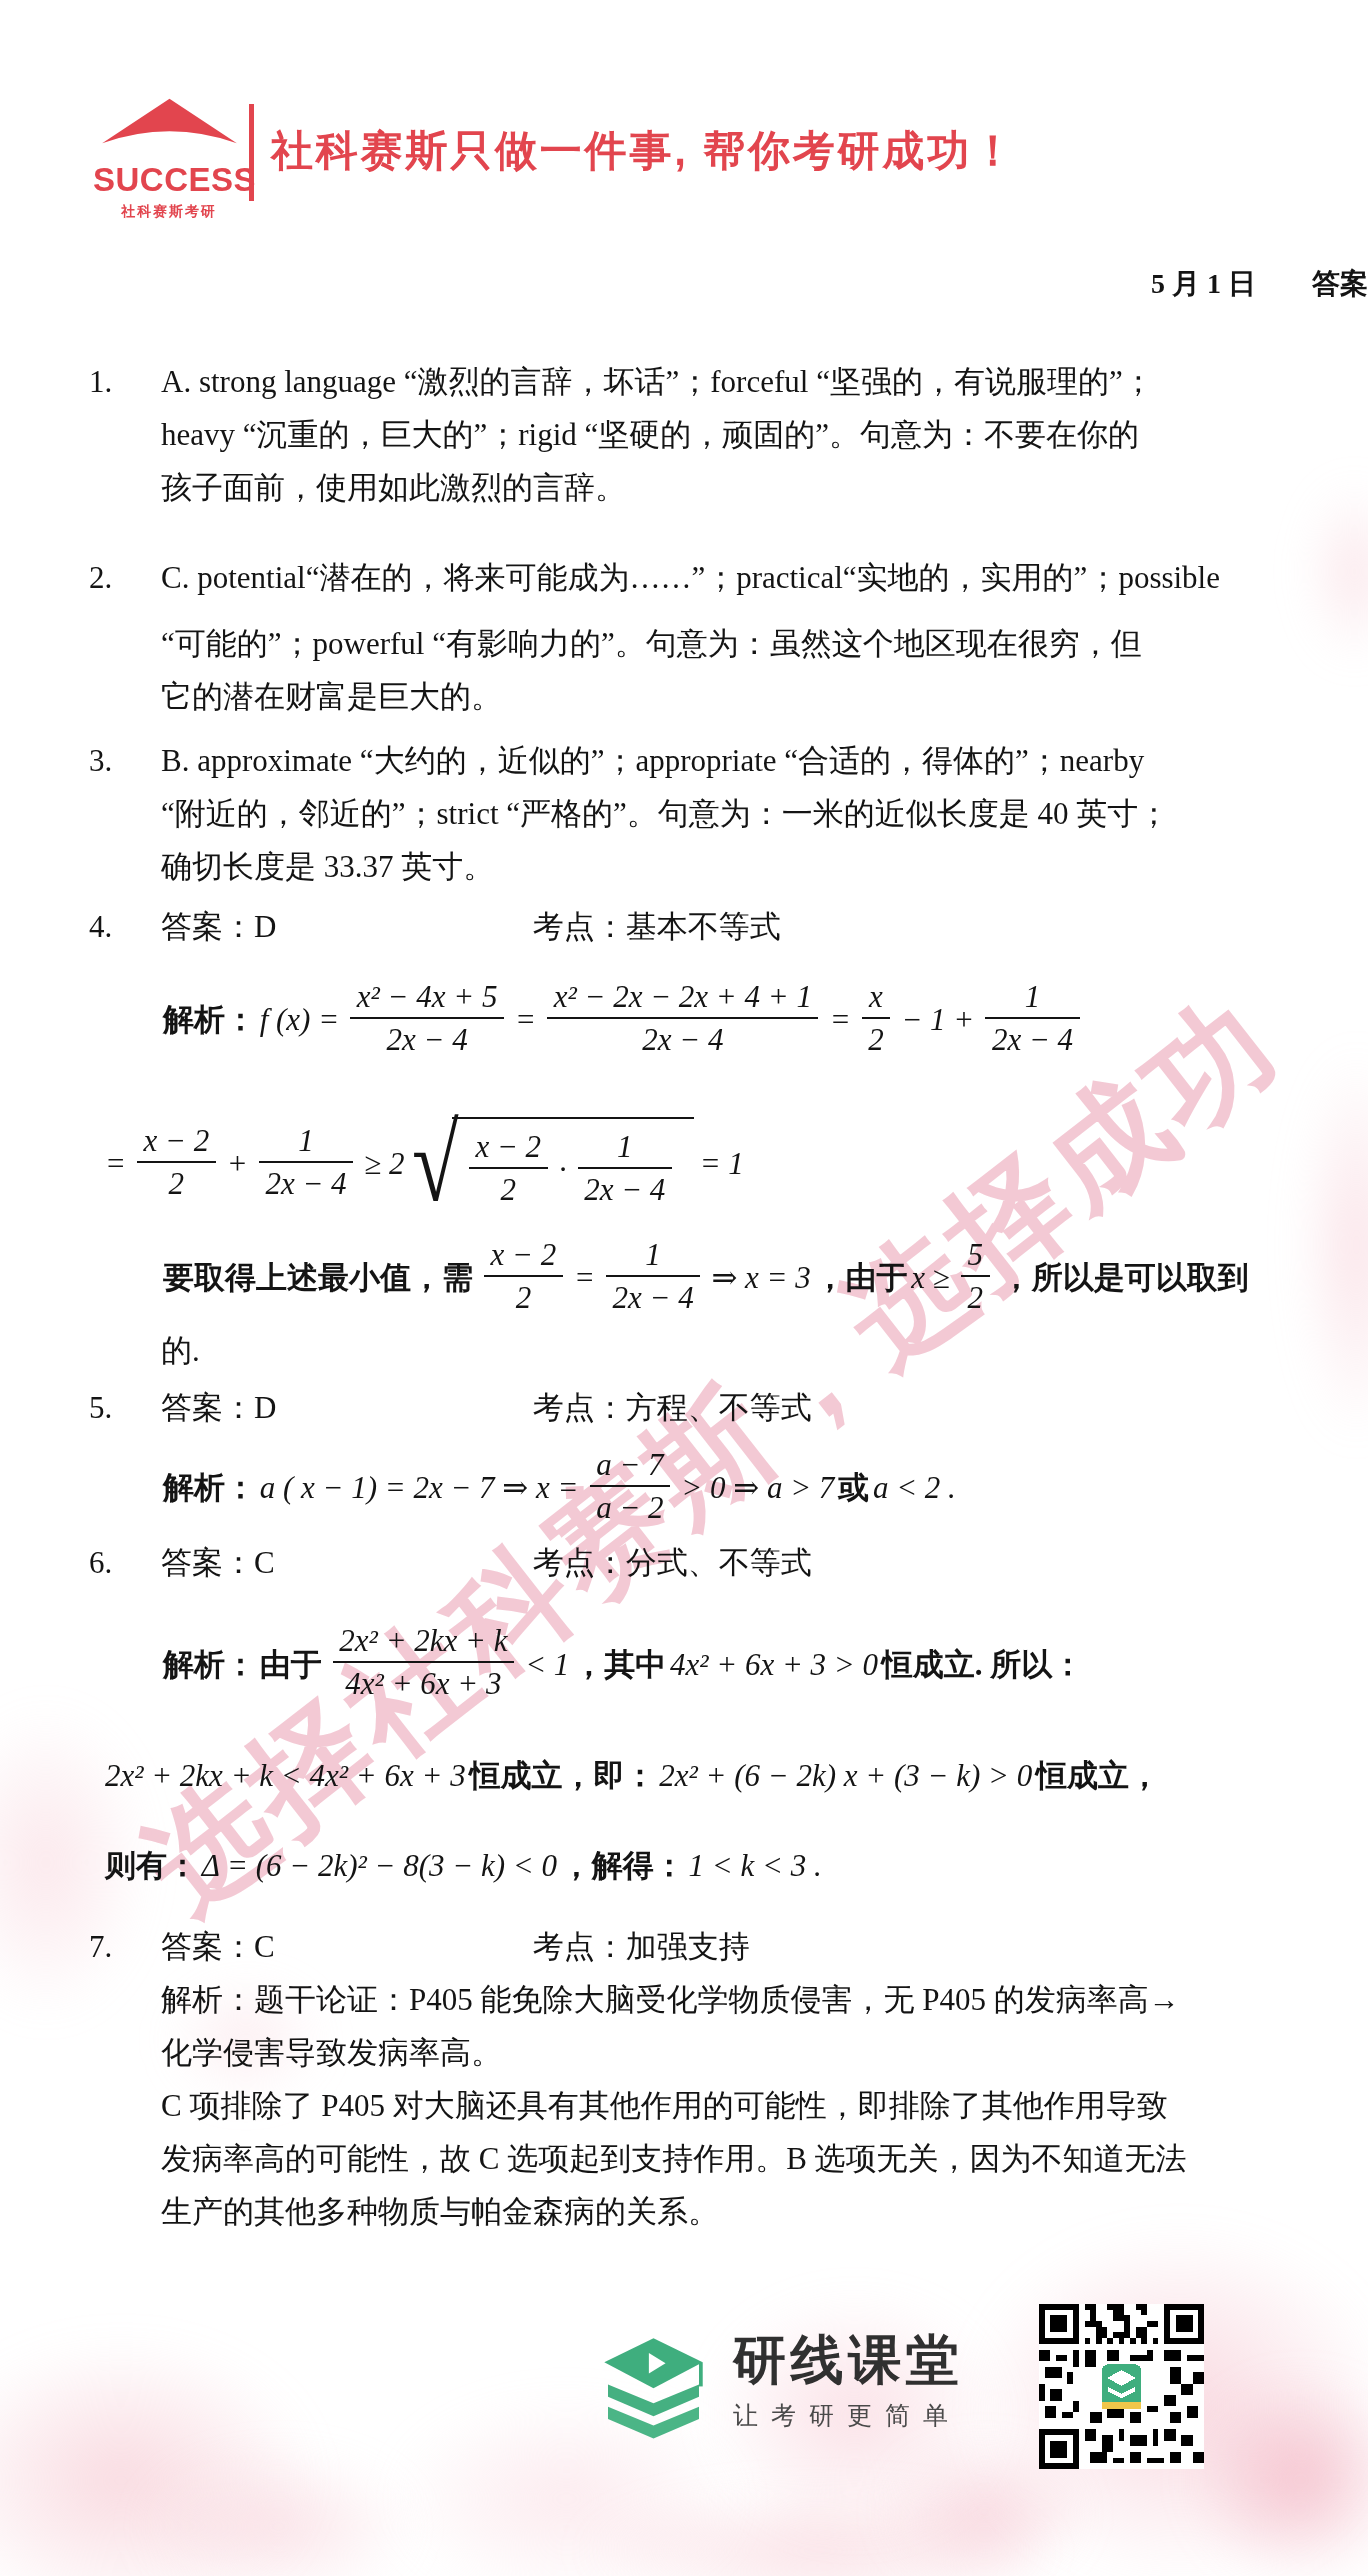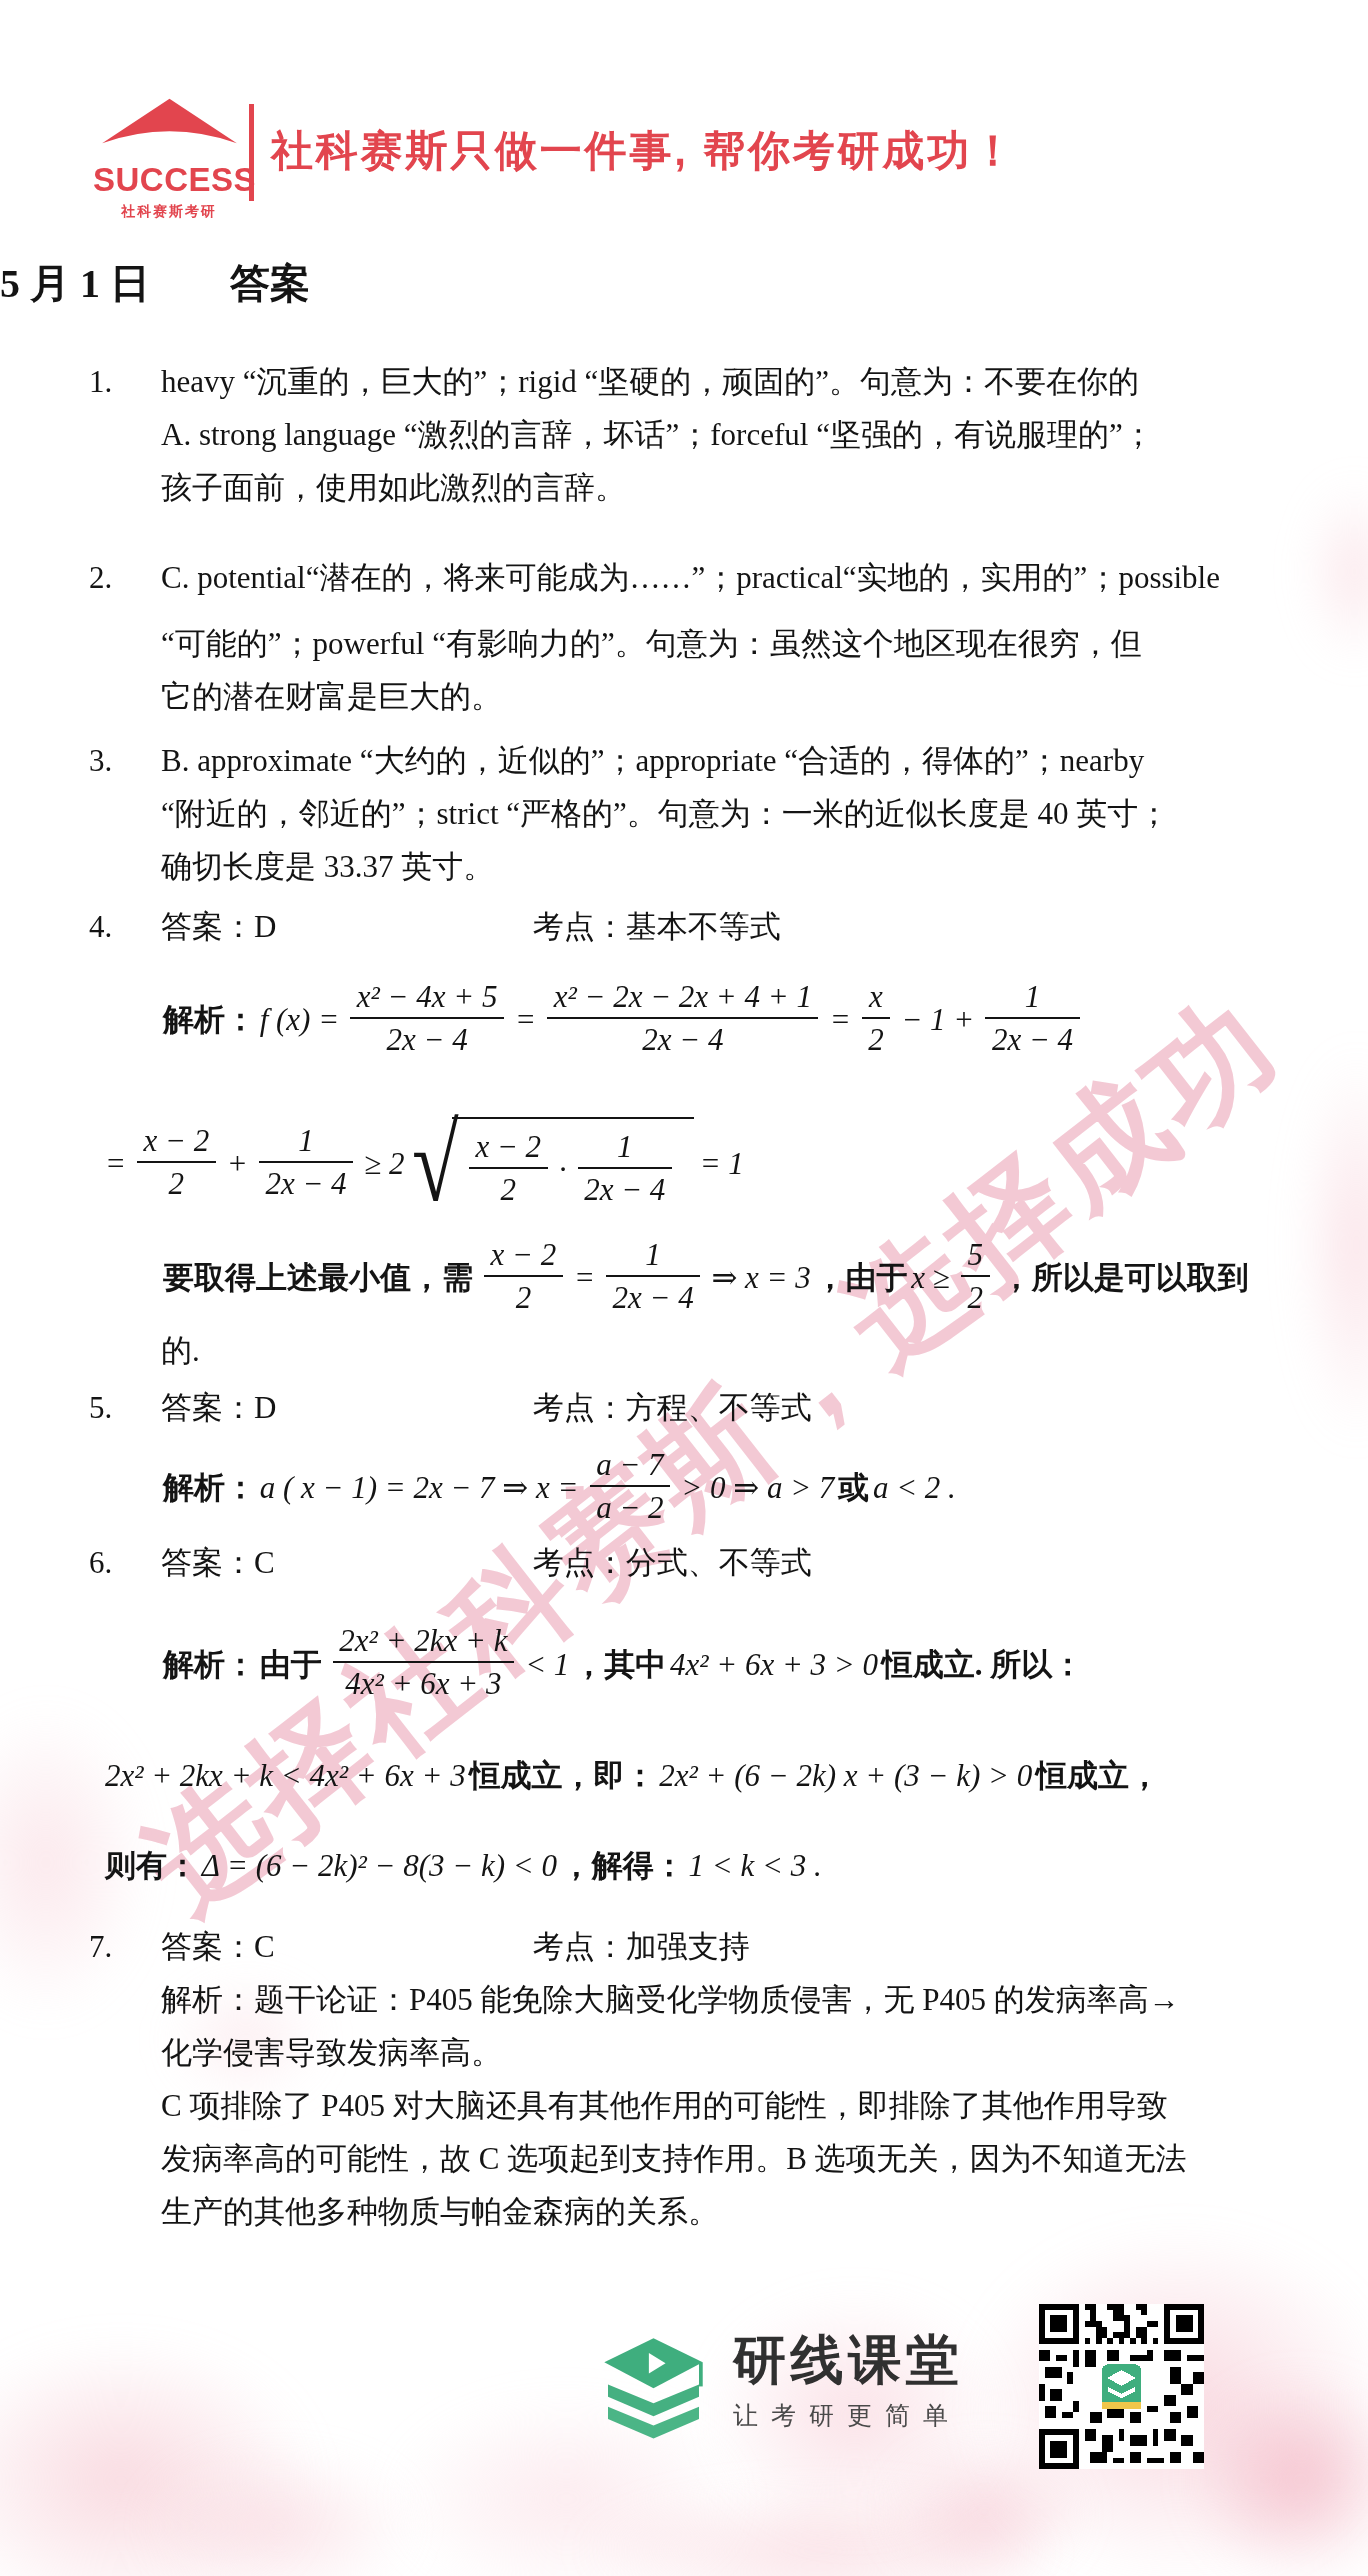--- a/index.html
+++ b/index.html
@@ -25,22 +25,22 @@
     font-size:33px;line-height:37px;color:#e2454e;letter-spacing:0.5px;}
   #logo .sub{font-family:Liberation Serif, serif;font-weight:bold;
     font-size:14px;line-height:28px;color:#e2454e;letter-spacing:1.9px;}
   #divider{position:absolute;left:249px;top:104px;width:4.6px;height:97px;background:#e2454e;z-index:2;}
   #slogan{
     position:absolute;left:271px;top:115px;z-index:2;white-space:nowrap;
     font-family:"Liberation Sans","DejaVu Sans",sans-serif;
     font-weight:900;font-size:42px;line-height:72px;color:#e2454e;letter-spacing:2.8px;
   }
   
-  #title{position:absolute;left:0;top:256px;width:100%;text-align:left;z-index:2;
-    font-size:40px;font-weight:bold;line-height:56px;}
+  #title{position:absolute;left:0;top:256px;width:100%;text-align:right;z-index:2;
+    font-size:28px;font-weight:bold;line-height:56px;}
   
   #main{position:absolute;left:89px;top:355px;width:1219px;z-index:2;}
   .item{display:flex;}
   .item .no{width:72px;flex:none;}
   .item .body{flex:1;min-width:0;}
   .ln{white-space:nowrap;}
   .mt40{margin-top:37px}.mt30{margin-top:28px}.mt24{margin-top:22px}
   .mt20{margin-top:18.6px}.mt14{margin-top:13px}.mt12{margin-top:11px}
   .mt10{margin-top:9.3px}.mt8{margin-top:7.4px}.mt4{margin-top:3.7px}.mt2{margin-top:1.9px}
   .mt46{margin-top:43px}
@@ -95,22 +95,22 @@
 <div id="divider"></div>
 <div id="slogan">社科赛斯只做一件事, 帮你考研成功！</div>
 
 <div id="title">5 月 1 日　　答案</div>
 
 <div id="main">
 
   <div class="item">
     <div class="no">1.</div>
     <div class="body">
+      <div class="ln">A. strong language “激烈的言辞，坏话”；forceful “坚强的，有说服理的”；</div>
       <div class="ln">heavy “沉重的，巨大的”；rigid “坚硬的，顽固的”。句意为：不要在你的</div>
-      <div class="ln">A. strong language “激烈的言辞，坏话”；forceful “坚强的，有说服理的”；</div>
       <div class="ln">孩子面前，使用如此激烈的言辞。</div>
     </div>
   </div>
 
   <div class="item mt40">
     <div class="no">2.</div>
     <div class="body">
       <div class="ln">C. potential“潜在的，将来可能成为……”；practical“实地的，实用的”；possible</div>
       <div class="ln mt14">“可能的”；powerful “有影响力的”。句意为：虽然这个地区现在很穷，但</div>
       <div class="ln">它的潜在财富是巨大的。</div>

